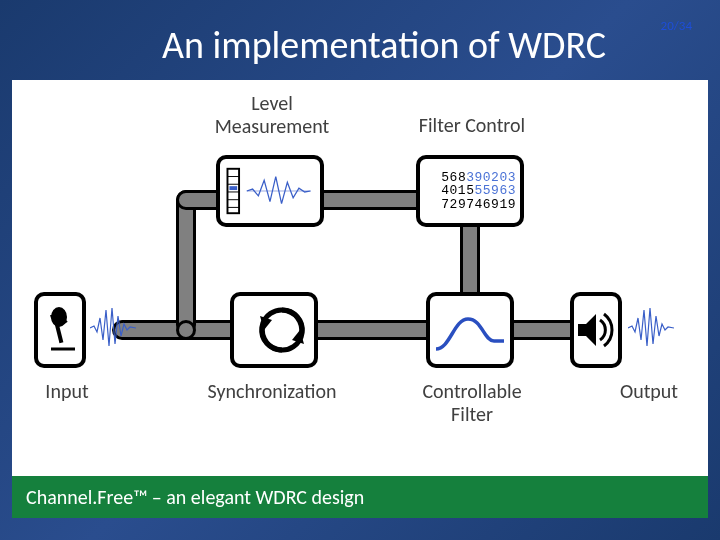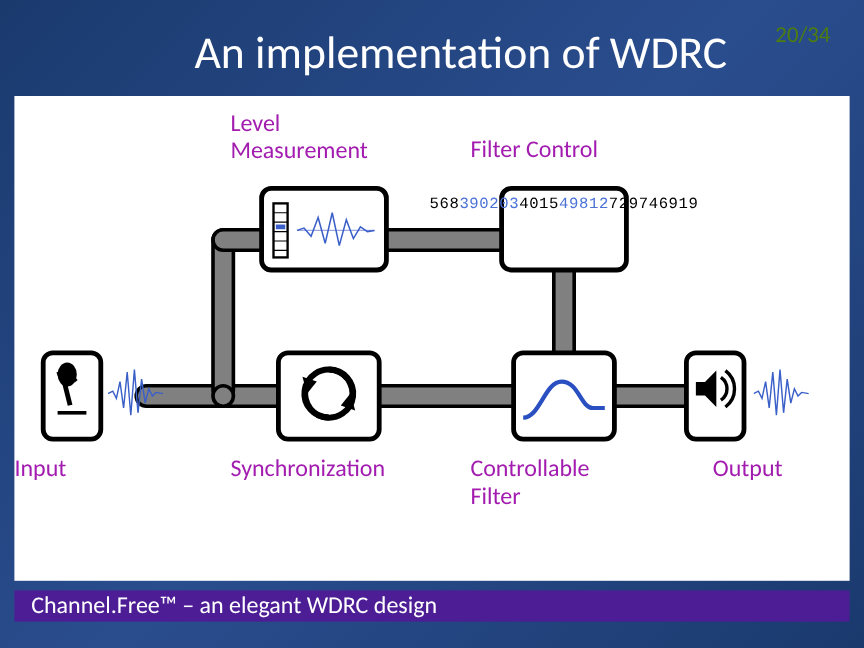--- a/index.html
+++ b/index.html
@@ -6,22 +6,22 @@
   html, body { width: 720px; height: 540px; overflow: hidden; }
   body {
     font-family: Calibri, "Segoe UI", Arial, sans-serif;
     background: linear-gradient(135deg, #1a3a6e 0%, #2a4d8e 50%, #1a3a6e 100%);
     position: relative;
   }
   .page-number {
     position: absolute;
     top: 18px;
     right: 28px;
-    color: #4d7c0f;
-    font-size: 19px;
+    color: #1d4ed8;
+    font-size: 13px;
   }
   .title {
     color: #fff;
     font-size: 38px;
     font-weight: 400;
     text-align: center;
     padding: 22px 0 12px 0;
     margin-left: 48px;
   }
   .content {
@@ -30,33 +30,34 @@
     right: 12px;
     top: 80px;
     bottom: 56px;
     background: #fff;
   }
   .footer {
     position: absolute;
     left: 12px;
     right: 12px;
     bottom: 22px;
-    height: 26px;
-    background: #4c1d95;
+    height: 42px;
+    background: #15803d;
     color: #fff;
     font-size: 20px;
     display: flex;
     align-items: center;
     padding-left: 14px;
   }
   
   .lbl {
     position: absolute;
-    color: #a21caf;
+    color: #404040;
     font-size: 20px;
+    text-align: center;
     line-height: 1.15;
   }
   .lbl-level { left: 180px; top: 12px; width: 160px; }
   .lbl-filterctrl { left: 380px; top: 34px; width: 160px; }
   .lbl-input { left: 0px; top: 300px; width: 110px; }
   .lbl-sync { left: 180px; top: 300px; width: 160px; }
   .lbl-cfilter { left: 380px; top: 300px; width: 160px; }
   .lbl-output { left: 582px; top: 300px; width: 110px; }
   
   .pipe {
@@ -69,22 +70,22 @@
   .pipe.v { width: 20px; }
   
   .node {
     position: absolute;
     width: 88px;
     height: 76px;
     background: #fff;
     border: 4px solid #000;
     border-radius: 10px;
     display: flex;
-    flex-direction: row;
-    align-items: flex-start;
+    flex-direction: column;
+    align-items: flex-end;
     justify-content: center;
     padding: 4px;
   }
   .node.wide { width: 108px; height: 72px; }
   .node.end { width: 52px; }
   .dot {
     position: absolute;
     width: 20px;
     height: 20px;
     background: #808080;
@@ -139,21 +140,21 @@
       <line x1="4" y1="38" x2="16" y2="38" stroke="#000"></line>
       <line x1="4" y1="46" x2="16" y2="46" stroke="#000"></line>
       <rect x="6" y="24" width="8" height="4" fill="#3a5fc8"></rect>
       <line x1="24" y1="29" x2="90" y2="29" stroke="#9aa9e0" stroke-width="1"></line>
       <polyline points="24,29 30,27 36,34 42,18 48,40 54,14 60,42 66,20 72,36 78,26 84,30 90,29" fill="none" stroke="#3a5fc8" stroke-width="1.3"></polyline>
     </svg>
   </div>
 
   <div class="node wide" style="left:404px; top:75px;">
     <div class="digits"><span>568</span><span class="b">390203</span></div>
-    <div class="digits"><span>4015</span><span class="b">49812</span></div>
+    <div class="digits"><span>4015</span><span class="b">55963</span></div>
     <div class="digits"><span>729746919</span></div>
   </div>
 
   <div class="node" style="left:218px; top:212px;">
     <svg width="56" height="56" viewBox="0 0 56 56">
       <path d="M28 8 A20 20 0 1 1 10 20" fill="none" stroke="#000" stroke-width="5"></path>
       <polygon points="6,14 18,18 10,28" fill="#000"></polygon>
       <path d="M28 48 A20 20 0 1 1 46 36" fill="none" stroke="#000" stroke-width="5"></path>
       <polygon points="50,42 38,38 46,28" fill="#000"></polygon>
     </svg>

